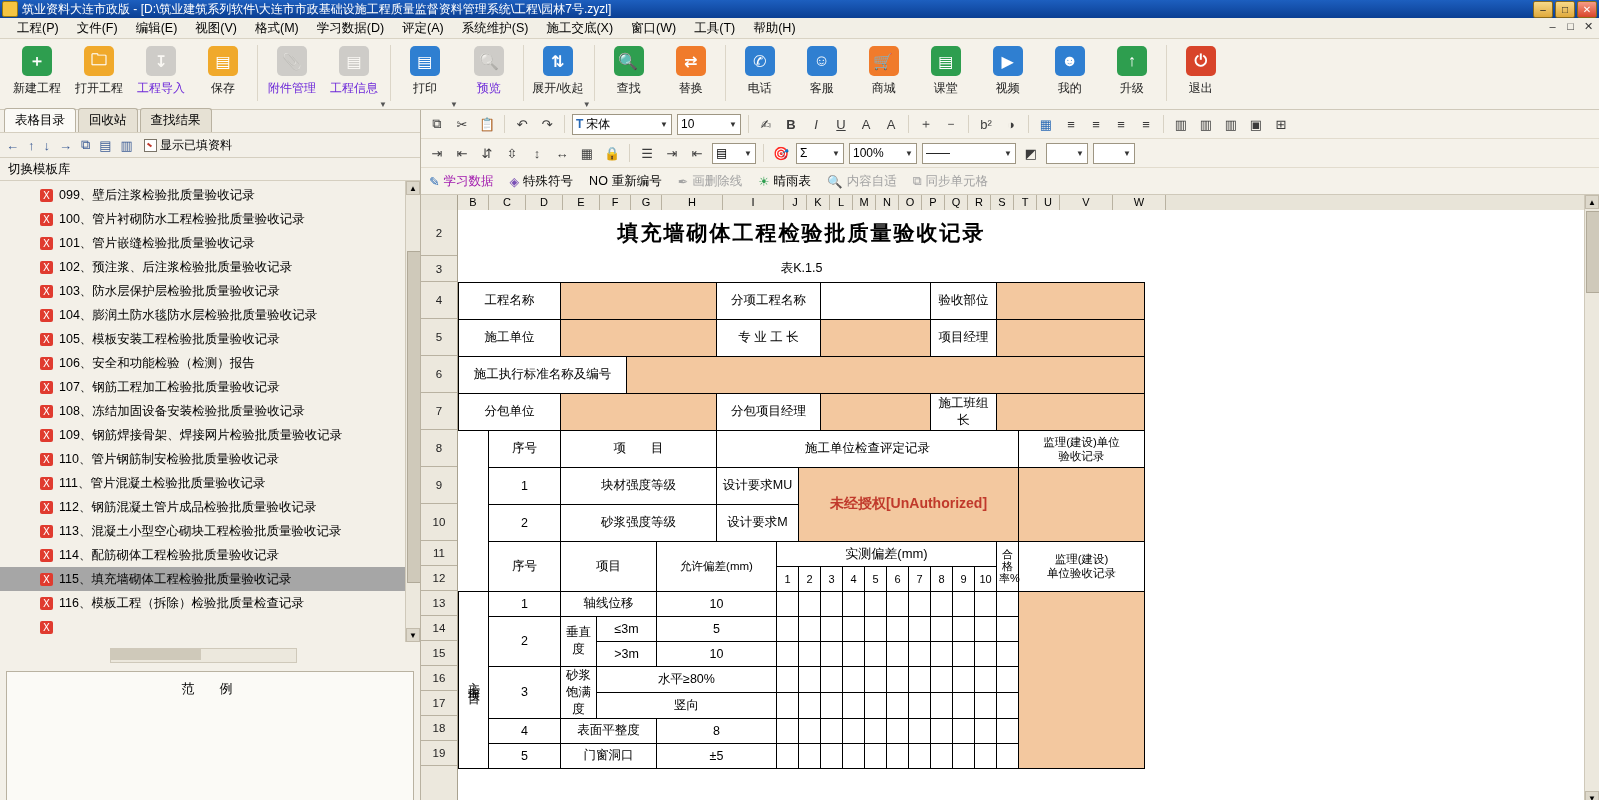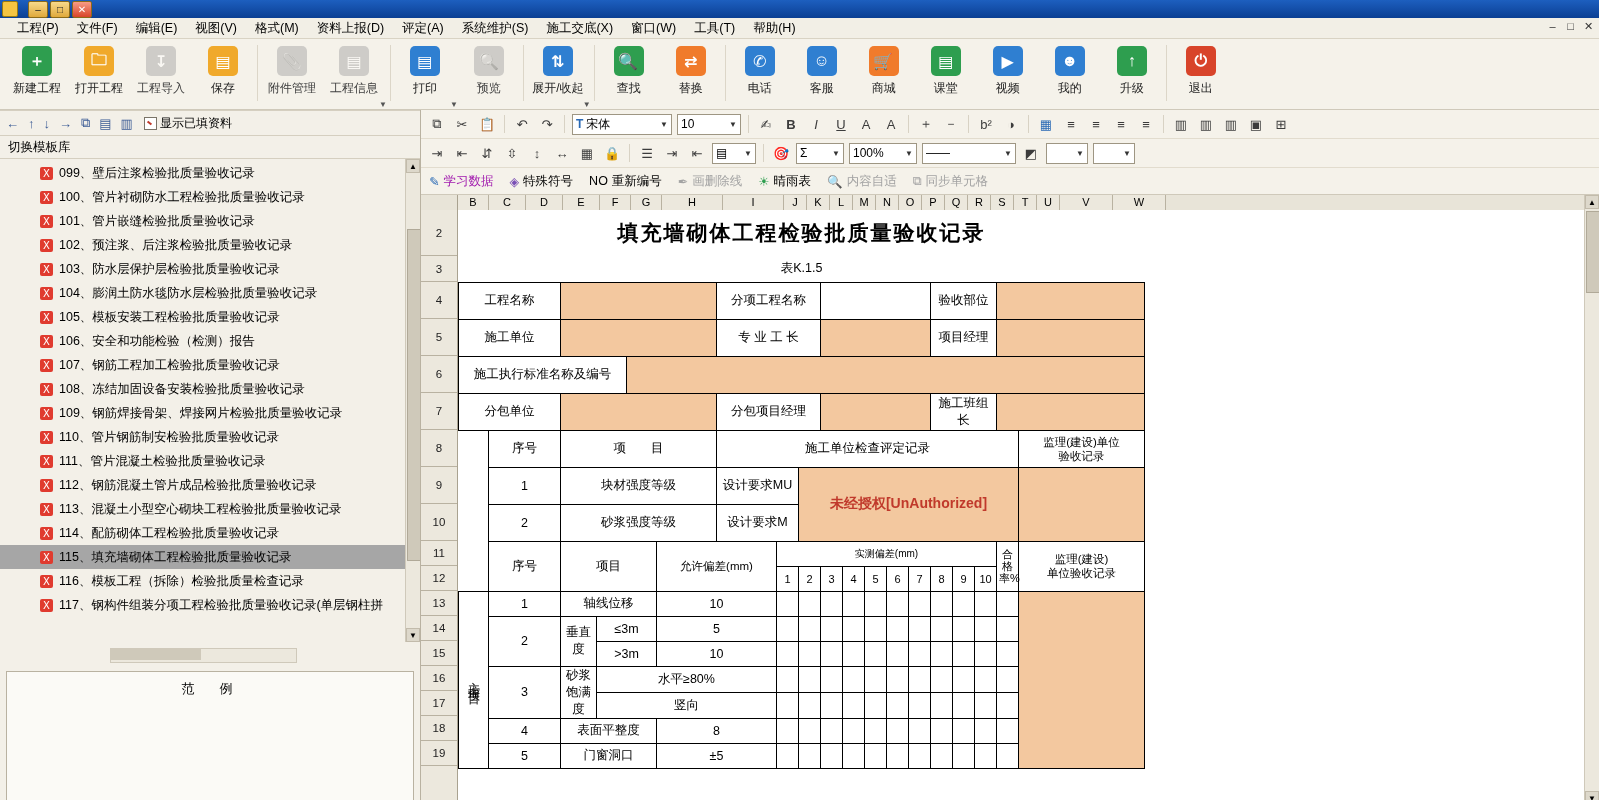--- a/index.html
+++ b/index.html
@@ -45,21 +45,21 @@
   }
   .tbtn{
     width:62px;height:62px;display:flex;flex-direction:column;align-items:center;
     justify-content:flex-start;padding-top:4px;box-sizing:border-box;
   }
   .tbtn .ic{
     width:30px;height:30px;border-radius:5px;display:flex;align-items:center;
     justify-content:center;color:#fff;font-size:16px;font-weight:bold;margin-bottom:4px;
   }
   .tbtn .lb{font-size:12px;color:#222;white-space:nowrap;}
-  .tbtn.dim .lb{color:#404040;}
+  .tbtn.dim .lb{color:#6d28d9;}
   .tbtn.dim .ic{opacity:.45;filter:grayscale(1);}
   .tsep{width:1px;height:56px;background:#dcd6c8;margin:3px 3px 0 3px;}
   .caret{font-size:8px;color:#555;align-self:flex-end;margin:24px 0 0 -6px;}
 
   
   .body{display:flex;height:calc(800px - 18px - 20px - 67px);}
 
   
   .left{width:420px;background:#f3f0e8;border-right:1px solid #b9b2a1;display:flex;flex-direction:column;}
   .tabs{display:flex;height:22px;align-items:flex-end;padding-left:4px;background:#f3f0e8;}
@@ -139,34 +139,35 @@
   .vscroll2 .arrow{height:14px;background:#ddd8cb;border:1px solid #c2bbab;box-sizing:border-box;font-size:8px;display:flex;align-items:center;justify-content:center;}
   .vscroll2 .thumb{position:absolute;top:16px;left:1px;width:12px;height:80px;background:#cfc9ba;border:1px solid #b0a998;}
 </style>
 </head>
 <body>
 
 <div class="app">
 
   <div class="titlebar">
     <div class="tico"></div>
+    <div class="ttext">筑业资料大连市政版 - [D:\筑业建筑系列软件\大连市市政基础设施工程质量监督资料管理系统\工程\园林7号.zyzl]</div>
     <div class="winbtns">
       <div>–</div>
       <div>□</div>
       <div class="close">✕</div>
     </div>
   </div>
 
   <div class="menubar">
     <div class="mi">工程(P)</div>
     <div class="mi">文件(F)</div>
     <div class="mi">编辑(E)</div>
     <div class="mi">视图(V)</div>
     <div class="mi">格式(M)</div>
-    <div class="mi">资料上报(D)</div>
+    <div class="mi">学习数据(D)</div>
     <div class="mi">评定(A)</div>
     <div class="mi">系统维护(S)</div>
     <div class="mi">施工交底(X)</div>
     <div class="mi">窗口(W)</div>
     <div class="mi">工具(T)</div>
     <div class="mi">帮助(H)</div>
     <div class="rightbtns">
       <span>–</span>
       <span>□</span>
       <span>✕</span>
@@ -257,20 +258,25 @@
     <div class="tsep"></div>
     <div class="tbtn">
       <div class="ic" style="background:#d8442a">⏻</div>
       <div class="lb">退出</div>
     </div>
   </div>
 
   <div class="body">
 
     <div class="left">
+      <div class="tabs">
+        <div class="tab active">表格目录</div>
+        <div class="tab">回收站</div>
+        <div class="tab">查找结果</div>
+      </div>
       <div class="navrow">
         <span class="nico">←</span>
         <span class="nico">↑</span>
         <span class="nico">↓</span>
         <span class="nico">→</span>
         <span class="nico">⧉</span>
         <span class="nico">▤</span>
         <span class="nico">▥</span>
         <span class="chk">
           <span class="chkbox"></span>
@@ -349,21 +355,20 @@
           <div class="titem sel">
               <span class="xi">X</span>
               <span>115、填充墙砌体工程检验批质量验收记录</span>
             </div>
           <div class="titem">
               <span class="xi">X</span>
               <span>116、模板工程（拆除）检验批质量检查记录</span>
             </div>
           <div class="titem">
               <span class="xi">X</span>
-              <span>117、钢构件组装分项工程检验批质量验收记录(单层钢柱拼</span>
             </div>
           <div class="titem"></div>
 
         </div>
         <div class="vscroll">
           <div class="arrow">▲</div>
           <div class="thumb"></div>
           <div class="arrow" style="position:absolute;bottom:0;left:0;right:0;">▼</div>
         </div>
         <div class="hscrollrow">
@@ -626,21 +631,21 @@
                   <td class="nbd"></td>
                   <td colspan="2">2</td>
                   <td colspan="4">砂浆强度等级</td>
                   <td colspan="2">设计要求M</td>
                 </tr>
                 <tr style="height:25px">
                   <td class="nbd"></td>
                   <td colspan="2" rowspan="2">序号</td>
                   <td colspan="3" rowspan="2">项目</td>
                   <td colspan="2" rowspan="2" style="font-size:11.5px">允许偏差(mm)</td>
-                  <td colspan="10" style="font-size:10px">实测偏差(mm)</td>
+                  <td colspan="10" style="font-size:13px">实测偏差(mm)</td>
                   <td rowspan="2" style="font-size:11px;line-height:12px">合格<br>率%</td>
                   <td colspan="3" rowspan="2" style="font-size:11.5px;line-height:14px">监理(建设)<br>单位验收记录</td>
                 </tr>
                 <tr style="height:25px">
                   <td class="nbd"></td>
                   <td style="font-size:11px">1</td>
                   <td style="font-size:11px">2</td>
                   <td style="font-size:11px">3</td>
                   <td style="font-size:11px">4</td>
                   <td style="font-size:11px">5</td>

